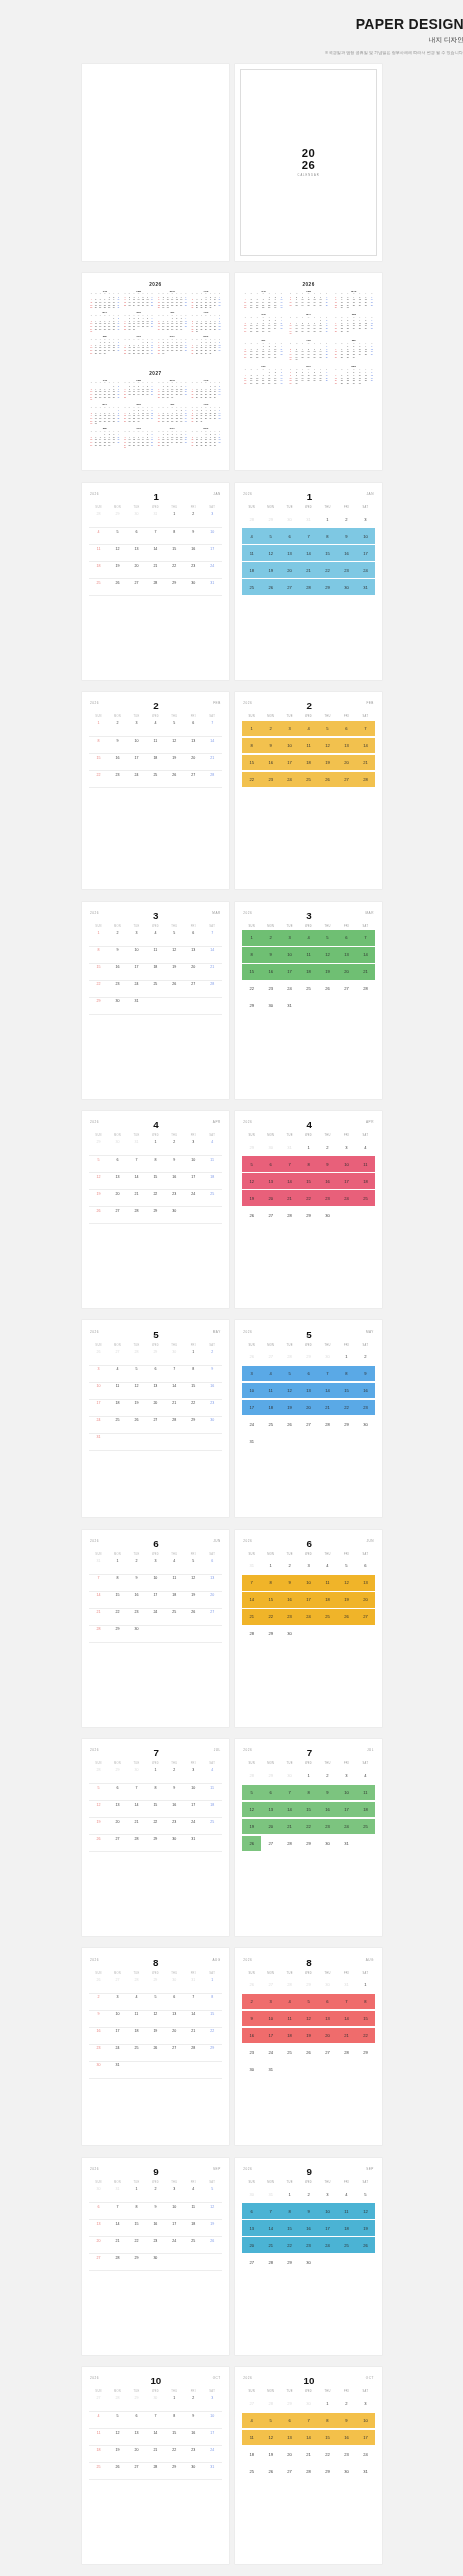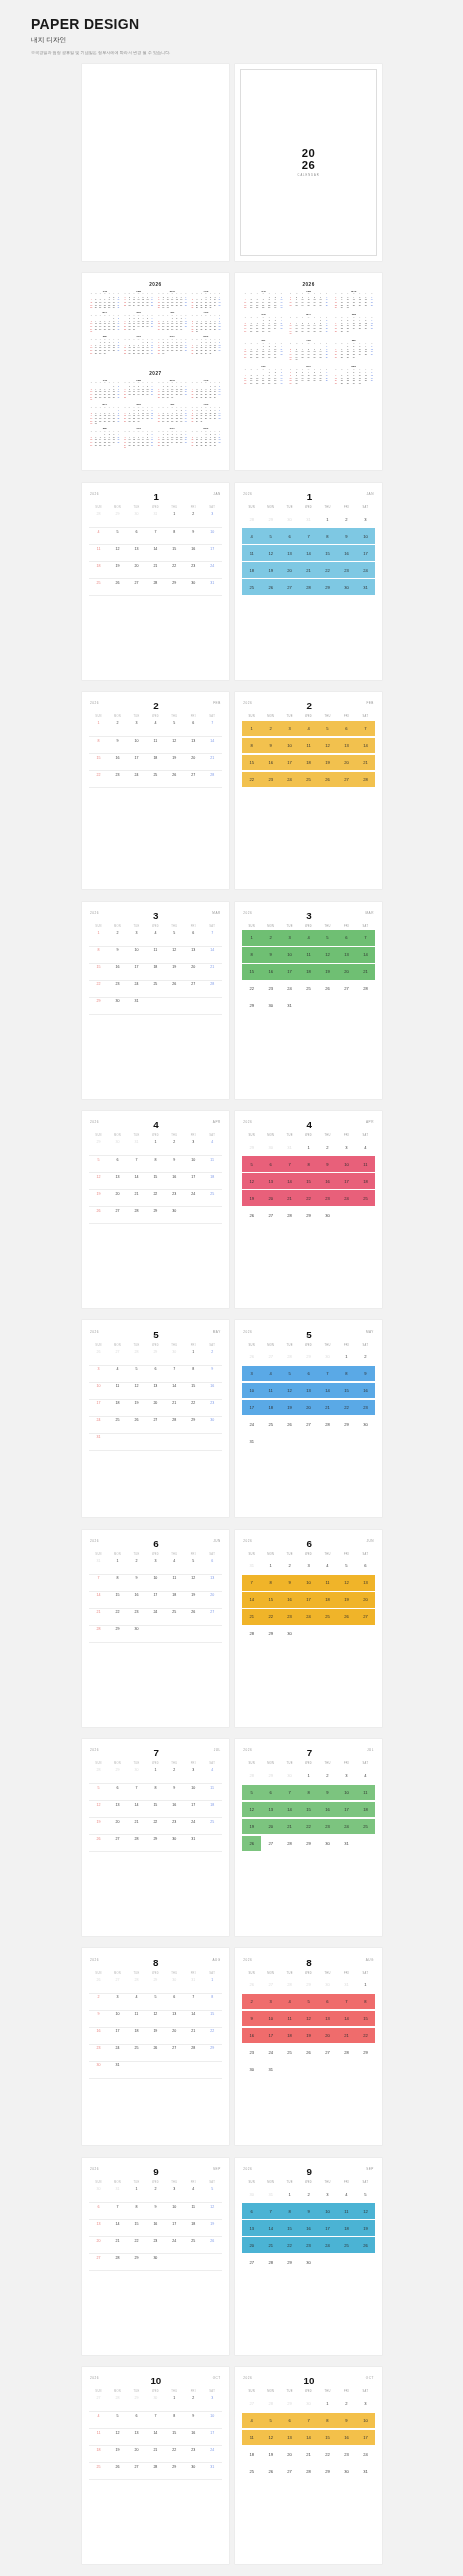--- a/index.html
+++ b/index.html
@@ -9,21 +9,21 @@
     font-family: "Liberation Sans", sans-serif;
   }
   .page {
     width: 464px;
     margin: 0 auto;
     padding: 9.3px 0 20.6px 0;
     background: #f2f2f2;
   }
   
   .header {
-    text-align: left;
+    text-align: right;
     padding: 7.2px 0 9.3px 0;
     margin-left: 31px;
   }
   .header h1 {
     margin: 0 0 3.1px 0;
     font-size: 14px;
     font-weight: bold;
     letter-spacing: 0.3px;
     color: #1a1a1a;
   }

